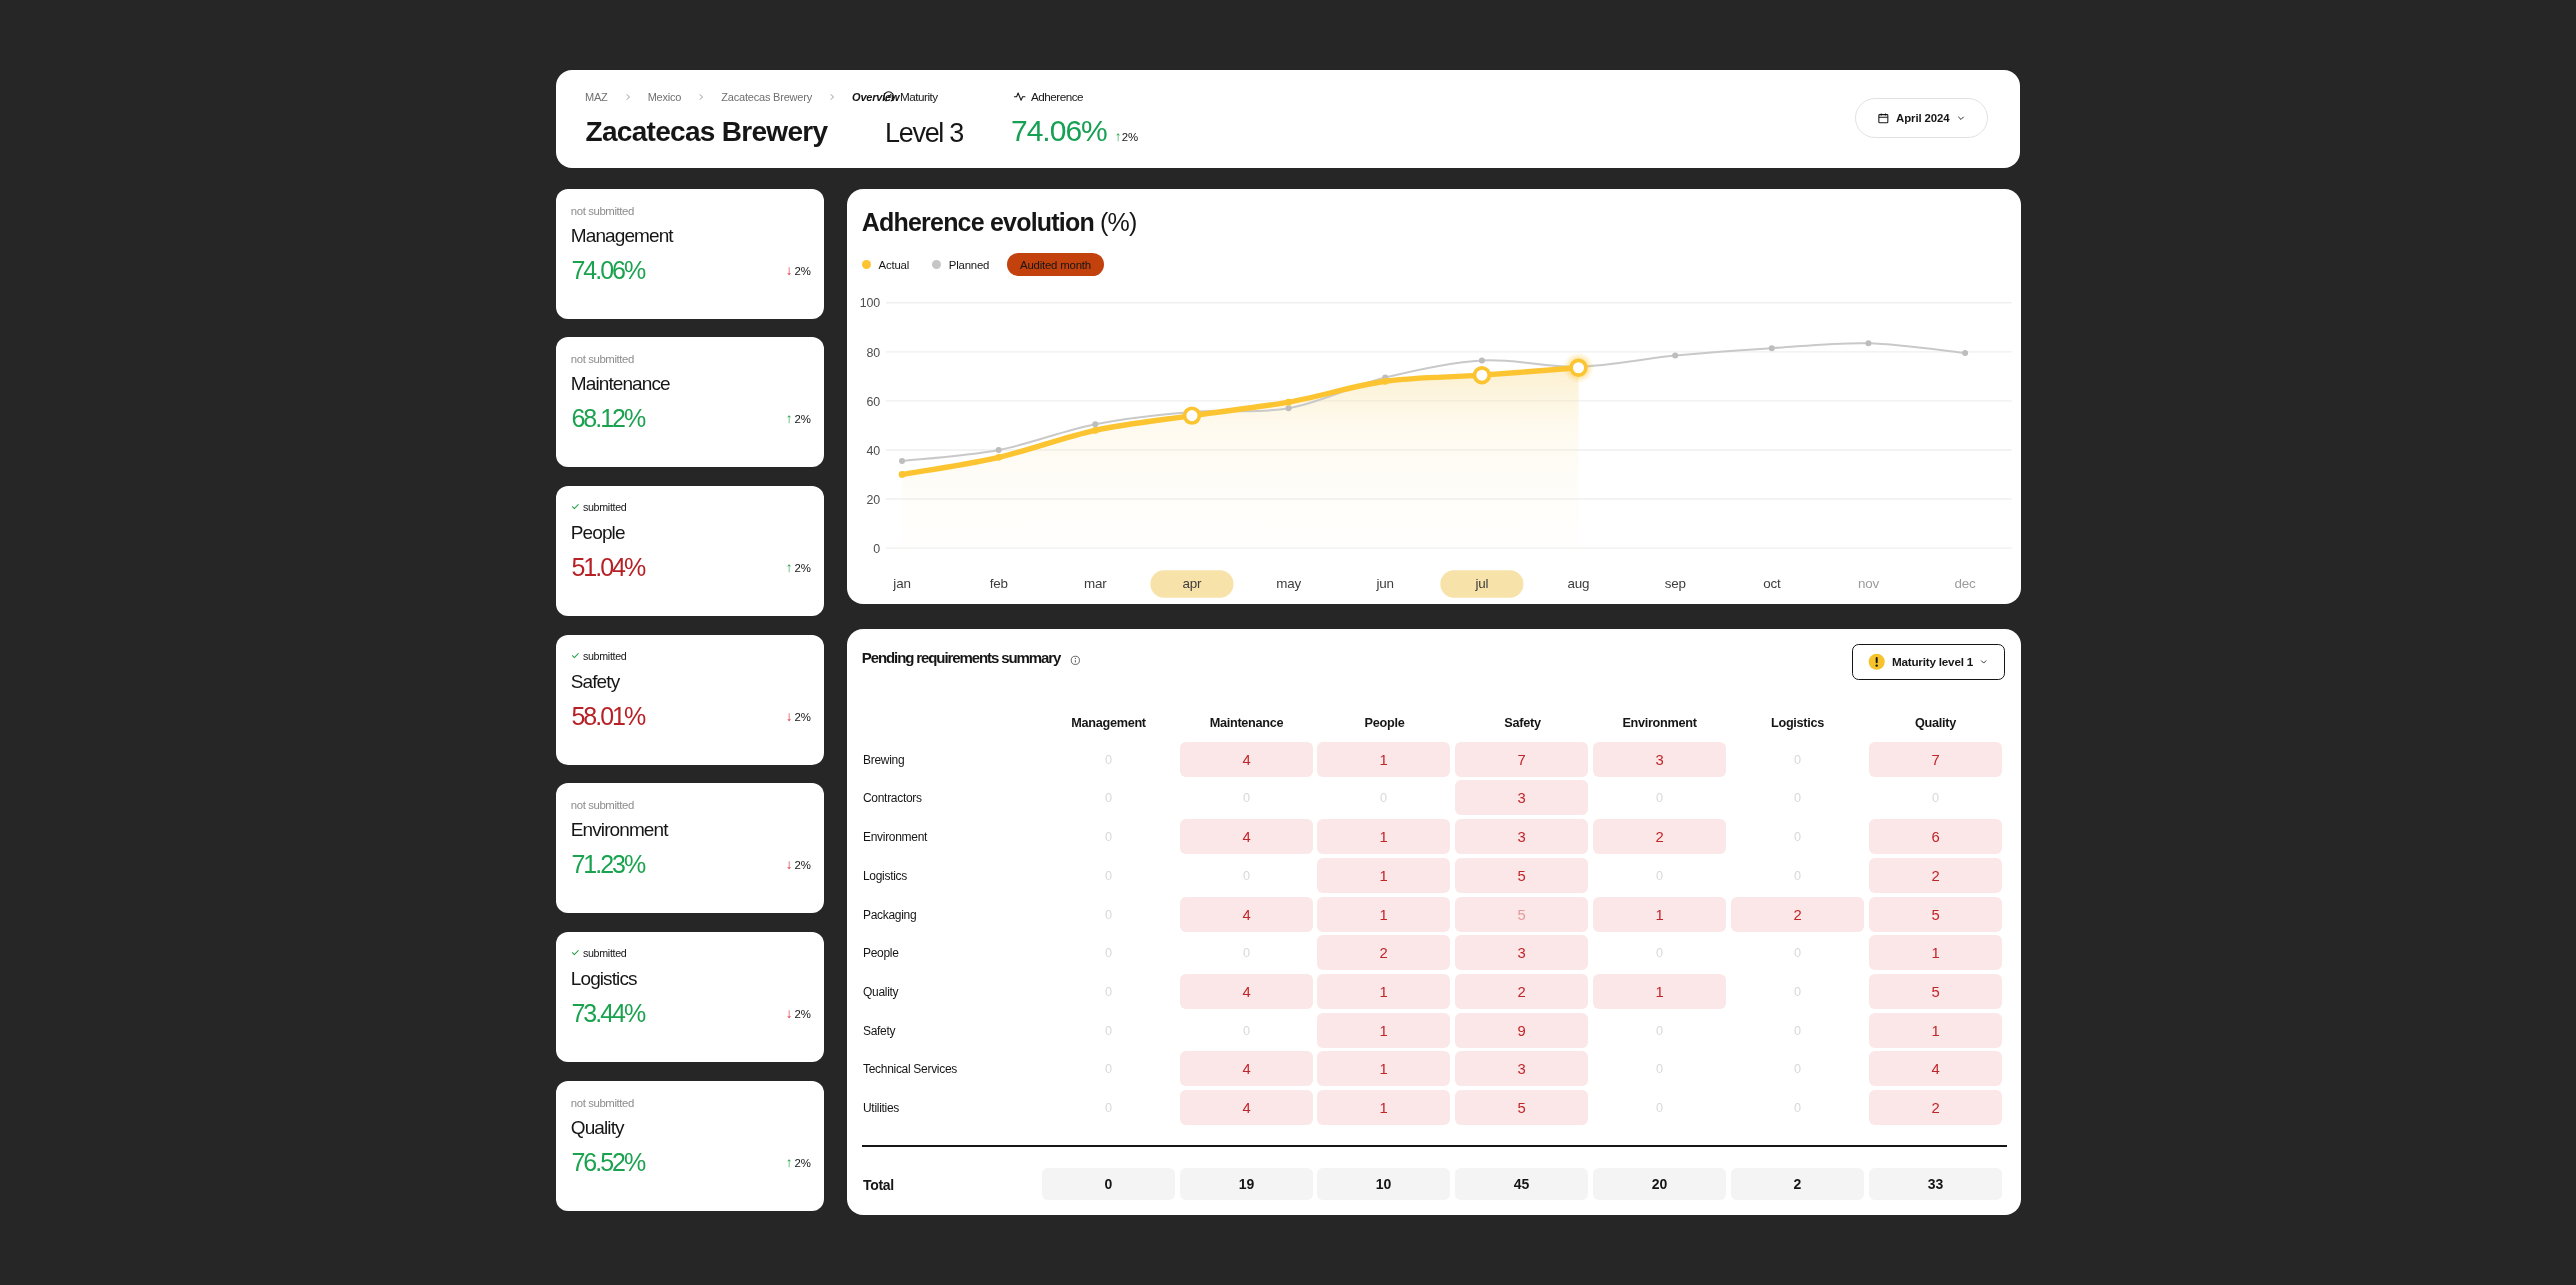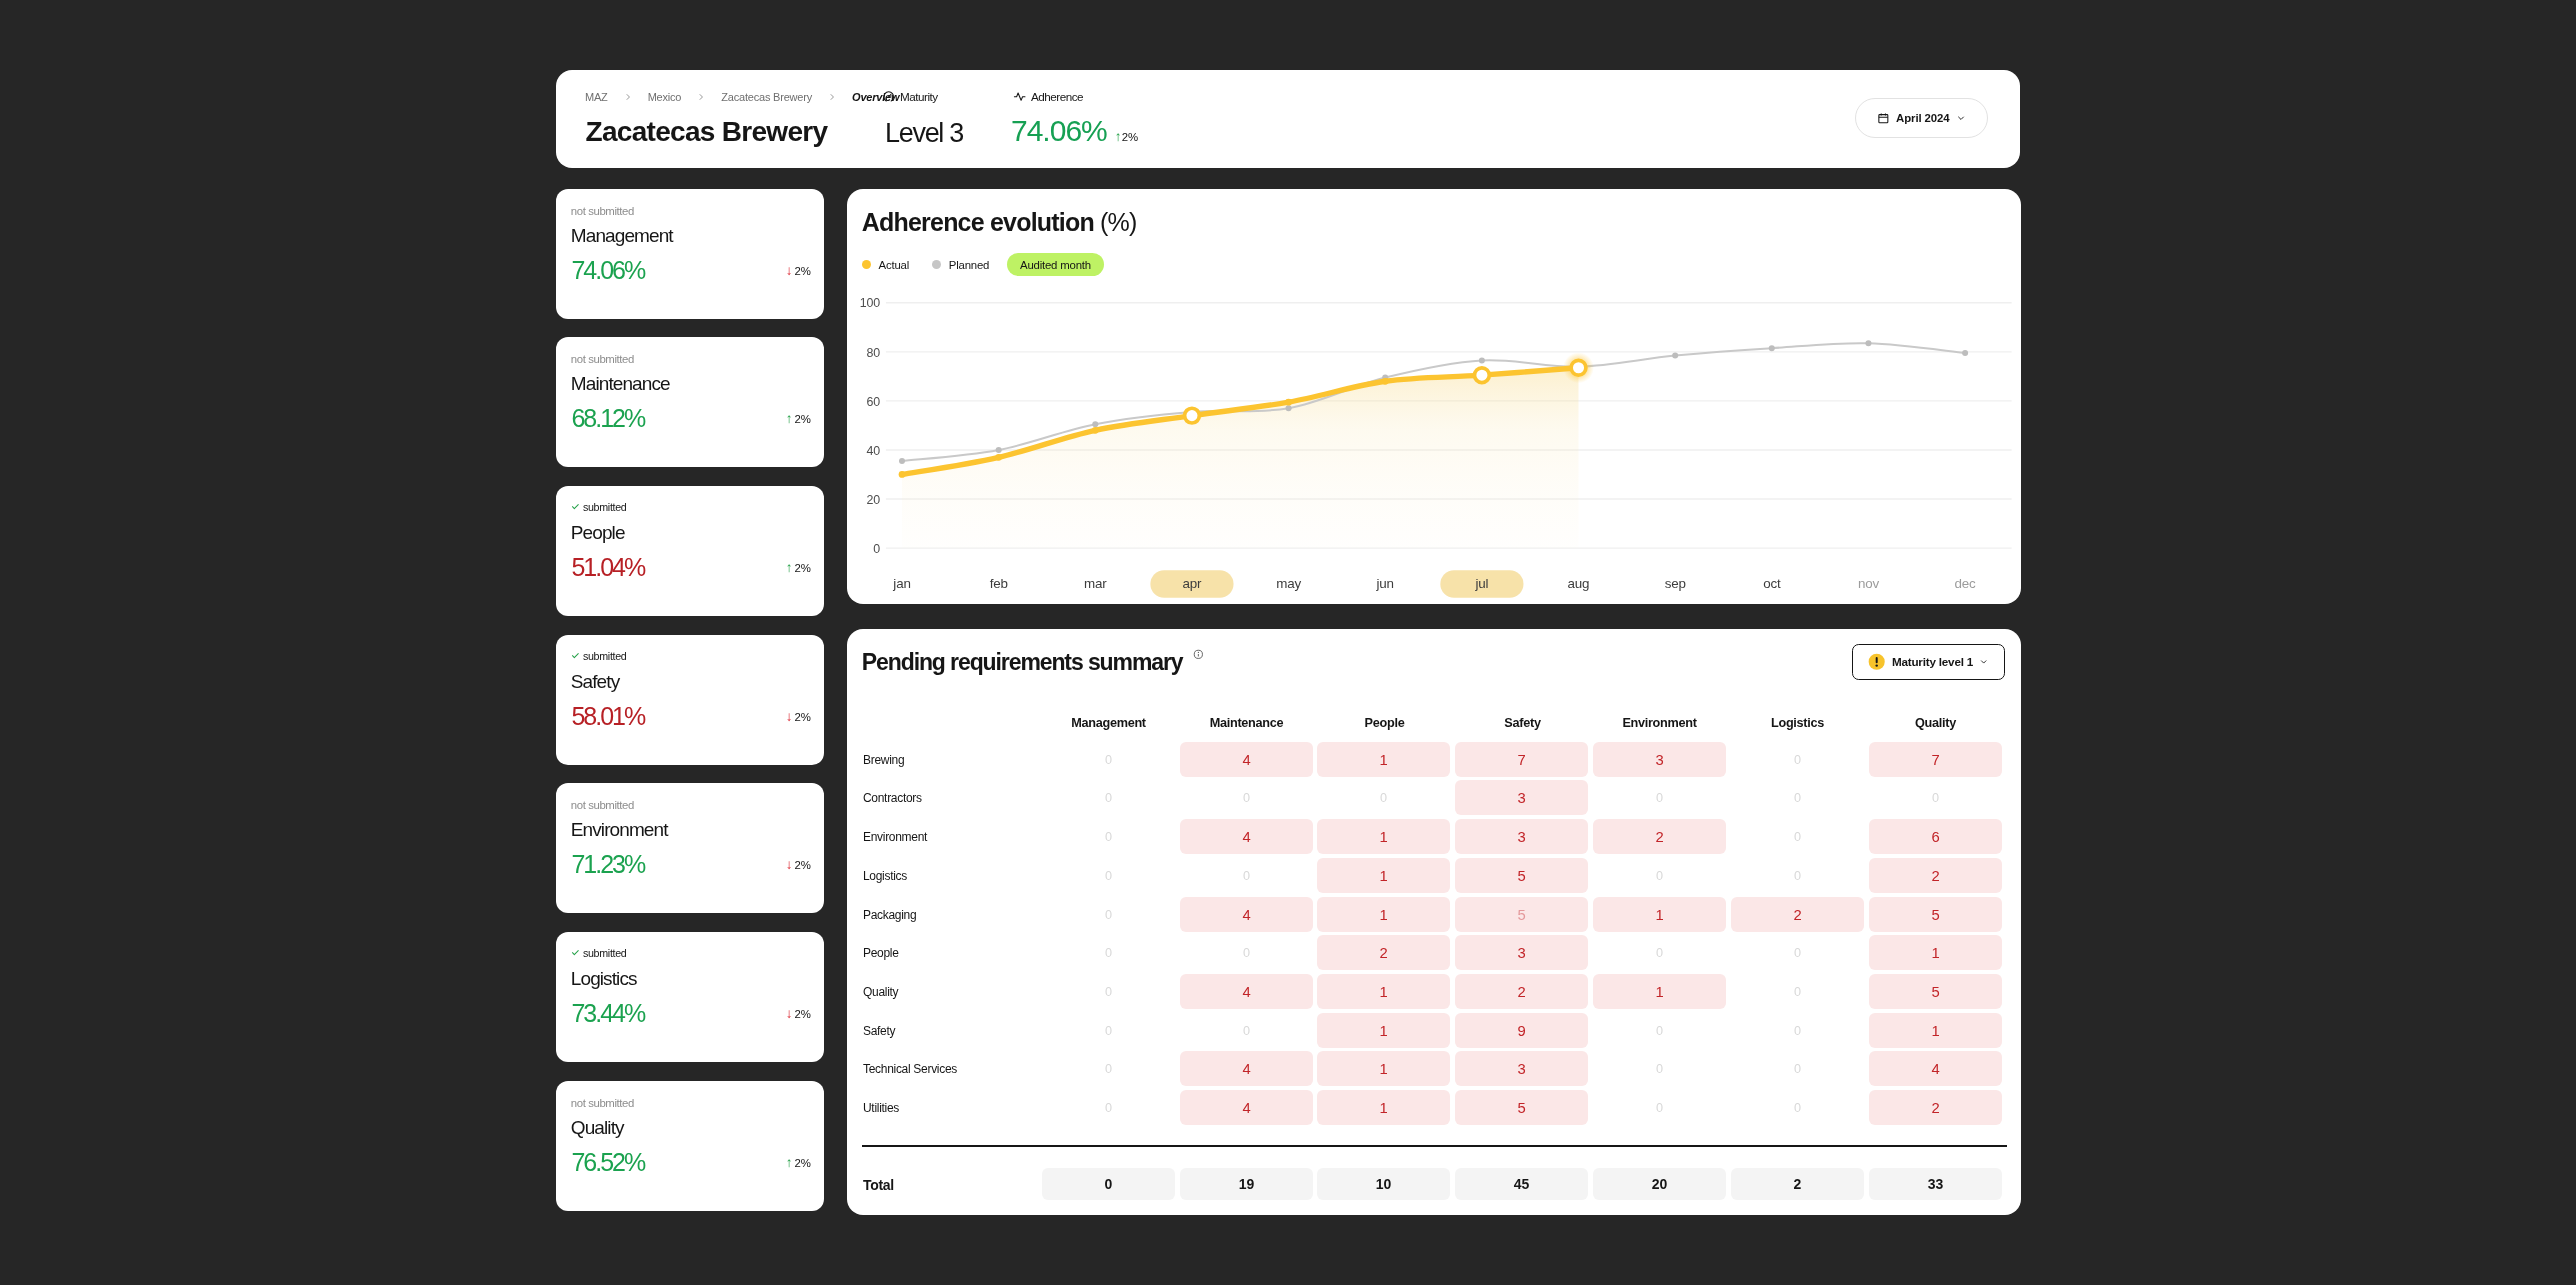--- a/index.html
+++ b/index.html
@@ -27,27 +27,27 @@
 .mcd { position:absolute; right:13.4px; top:74px; display:flex; align-items:baseline; }
 .arr { font-size:13.4px; margin-right:2px; }
 .d2 { font-size:11.4px; color:#161616; letter-spacing:-0.2px; }
 
 
 .chc { left:847px; top:189px; width:1174px; height:415px; }
 .ct { position:absolute; left:14.8px; top:19px; font-size:25px; font-weight:700; color:#161616; letter-spacing:-0.8px; }
 .ct .pc { font-weight:400; }
 .leg { position:absolute; left:14.8px; top:64px; height:23px; display:flex; align-items:center; font-size:11.4px; color:#161616; letter-spacing:-0.2px; }
 .dot { width:9.4px; height:9.4px; border-radius:50%; margin-right:7.4px; }
-.pill { height:23px; border-radius:11.4px; background:#bef264; display:flex; align-items:center; padding:0 13.4px; margin-left:17.4px; }
+.pill { height:23px; border-radius:11.4px; background:#c2410c; display:flex; align-items:center; padding:0 13.4px; margin-left:17.4px; }
 .chsvg { position:absolute; left:0; top:0; }
 .ax { font-size:18.5px; font-family:"Liberation Sans",sans-serif; letter-spacing:-0.3px; }
 
 
 .pen { left:847px; top:629px; width:1174px; height:586px; }
-.pt { position:absolute; left:14.8px; top:20px; font-size:23px; font-weight:700; color:#161616; letter-spacing:-1.1px; display:flex; align-items:flex-start; }
+.pt { position:absolute; left:14.8px; top:20px; font-size:15px; font-weight:700; color:#161616; letter-spacing:-1.1px; display:flex; align-items:flex-end; }
 .pt svg { margin-left:10px; }
 .mlb { position:absolute; left:1005px; top:14.8px; width:153px; height:36px; border:1.3px solid #161616; border-radius:6.7px; display:flex; align-items:center; justify-content:center; gap:6px; font-size:11.7px; font-weight:700; color:#161616; letter-spacing:-0.2px; white-space:nowrap; }
 .th { position:absolute; top:87px; width:137px; text-align:center; font-size:12.7px; font-weight:700; color:#161616; letter-spacing:-0.3px; }
 .rl { position:absolute; left:16px; font-size:12px; color:#161616; height:27px; display:flex; align-items:center; letter-spacing:-0.3px; white-space:nowrap; }
 .z { position:absolute; width:133px; height:27px; display:flex; align-items:center; justify-content:center; font-size:12.7px; color:#d9d9d9; }
 .chip { position:absolute; width:133px; height:35px; border-radius:6px; background:#fbe7e7; display:flex; align-items:center; justify-content:center; font-size:14.8px; color:#c22428; }
 .gchip { position:absolute; width:133px; height:32px; border-radius:6px; background:#f4f4f4; display:flex; align-items:center; justify-content:center; font-size:14px; font-weight:700; color:#161616; }
 .divl { position:absolute; left:14.8px; top:516px; width:1145px; height:2px; background:#161616; }
 .tot { font-weight:700; font-size:14px; }
 </style></head>

